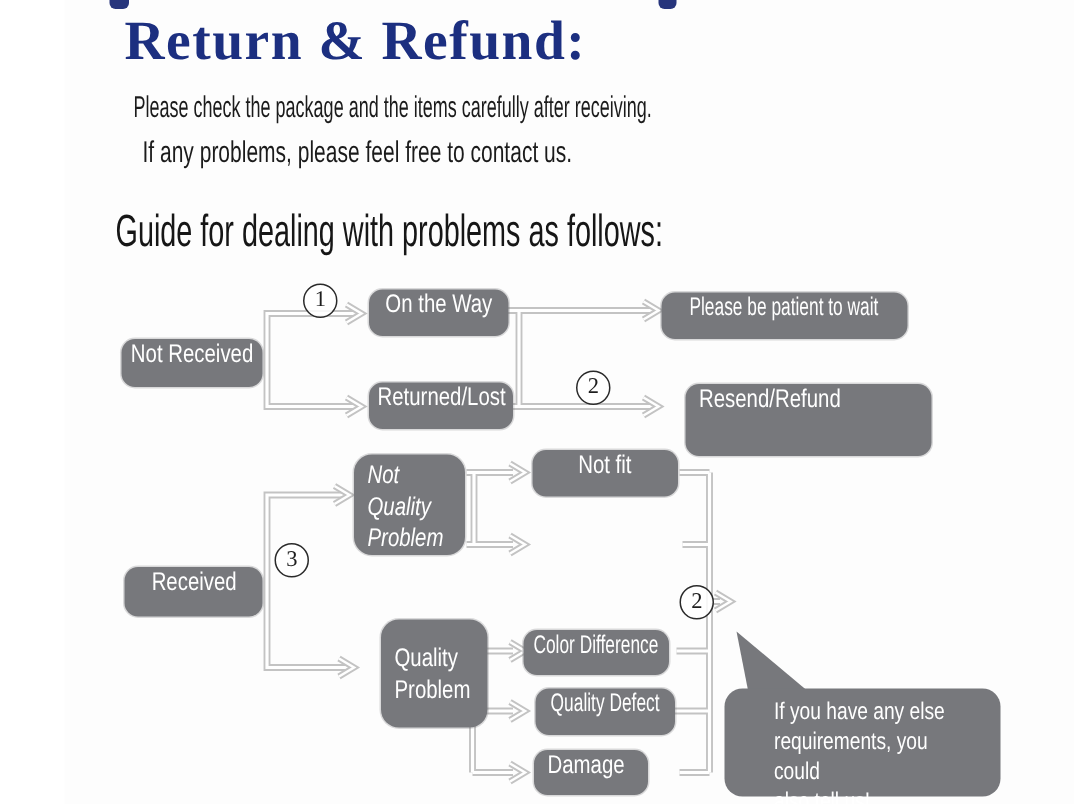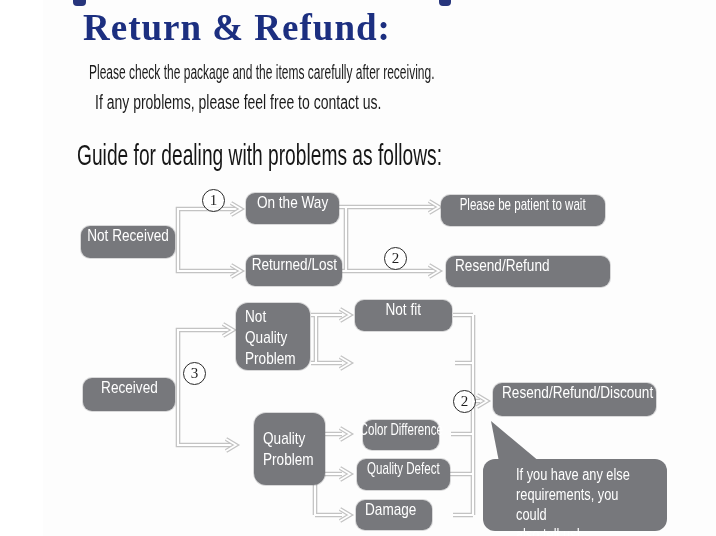--- a/index.html
+++ b/index.html
@@ -35,21 +35,21 @@
   }
   .node .lbl{
     display:inline-block; font-size:17px; white-space:nowrap;
     transform:scaleX(0.80); transform-origin:center center;
   }
   .node.leftal{ justify-content:flex-start; }
   .node.leftal .lbl{ margin-left:9px; transform-origin:left center; }
   .node.tight .lbl{ transform:scaleX(0.68); }
   .node.multi{ border-radius:12px; align-items:center; }
   .node.multi .lbl{ white-space:normal; line-height:21px; }
-  .node.multi.topal{ align-items:flex-start; }
+  .node.multi.topal{ align-items:flex-start;font-style:italic; }
   .node.multi.topal .lbl{ margin-top:3px; }
   
   .marker{
     position:absolute; width:21px; height:21px; border-radius:50%;
     border:1.6px solid #2a2a2a; background:rgba(255,255,255,.85);
     display:flex; align-items:center; justify-content:center;
     font-family:"Liberation Serif", serif; font-size:15px; color:#1e1e1e;
   }
   
   #wires{ position:absolute; left:0; top:0; }
@@ -168,48 +168,45 @@
     </div>
   <div class="node" style="left:203px;top:193px;width:93px;height:31px">
     <span class="lbl">On the Way</span>
     </div>
   <div class="node" style="left:203px;top:255px;width:96px;height:31px">
     <span class="lbl">Returned/Lost</span>
     </div>
   <div class="node tight" style="left:398px;top:195px;width:164px;height:31px">
     <span class="lbl">Please be patient to wait</span>
     </div>
-  <div class="node leftal" style="left:403px;top:256px;width:164px;height:31px">
+  <div class="node leftal" style="left:414px;top:256px;width:164px;height:48px">
     <span class="lbl">Resend/Refund</span>
     </div>
 
   <div class="node" style="left:40px;top:378px;width:92px;height:33px">
     <span class="lbl">Received</span>
     </div>
   <div class="node multi topal leftal" style="left:193px;top:303px;width:74px;height:67px">
     <span class="lbl">Not Quality Problem</span>
     </div>
   <div class="node" style="left:312px;top:300px;width:97px;height:31px">
     <span class="lbl">Not fit</span>
     </div>
 
   <div class="node multi leftal" style="left:211px;top:413px;width:71px;height:72px">
     <span class="lbl">Quality Problem</span>
     </div>
-  <div class="node tight" style="left:320px;top:420px;width:76px;height:30px">
+  <div class="node tight" style="left:306px;top:420px;width:97px;height:30px">
     <span class="lbl">Color Difference</span>
     </div>
   <div class="node tight" style="left:314px;top:459px;width:93px;height:31px">
     <span class="lbl">Quality Defect</span>
     </div>
   <div class="node leftal" style="left:313px;top:500px;width:76px;height:30px">
     <span class="lbl">Damage</span>
-    </div>
-  <div class="node leftal" style="left:450px;top:383px;width:163px;height:33px">
-    <span class="lbl">Resend/Refund/Discount</span>
     </div>
 
   <div class="marker" style="left:159px;top:189px">1</div>
   <div class="marker" style="left:341px;top:247px">2</div>
   <div class="marker" style="left:140px;top:362px">3</div>
   <div class="marker" style="left:410px;top:390px">2</div>
 
   <div class="bubble">
     <span class="lbl">If you have any else
 requirements, you could

